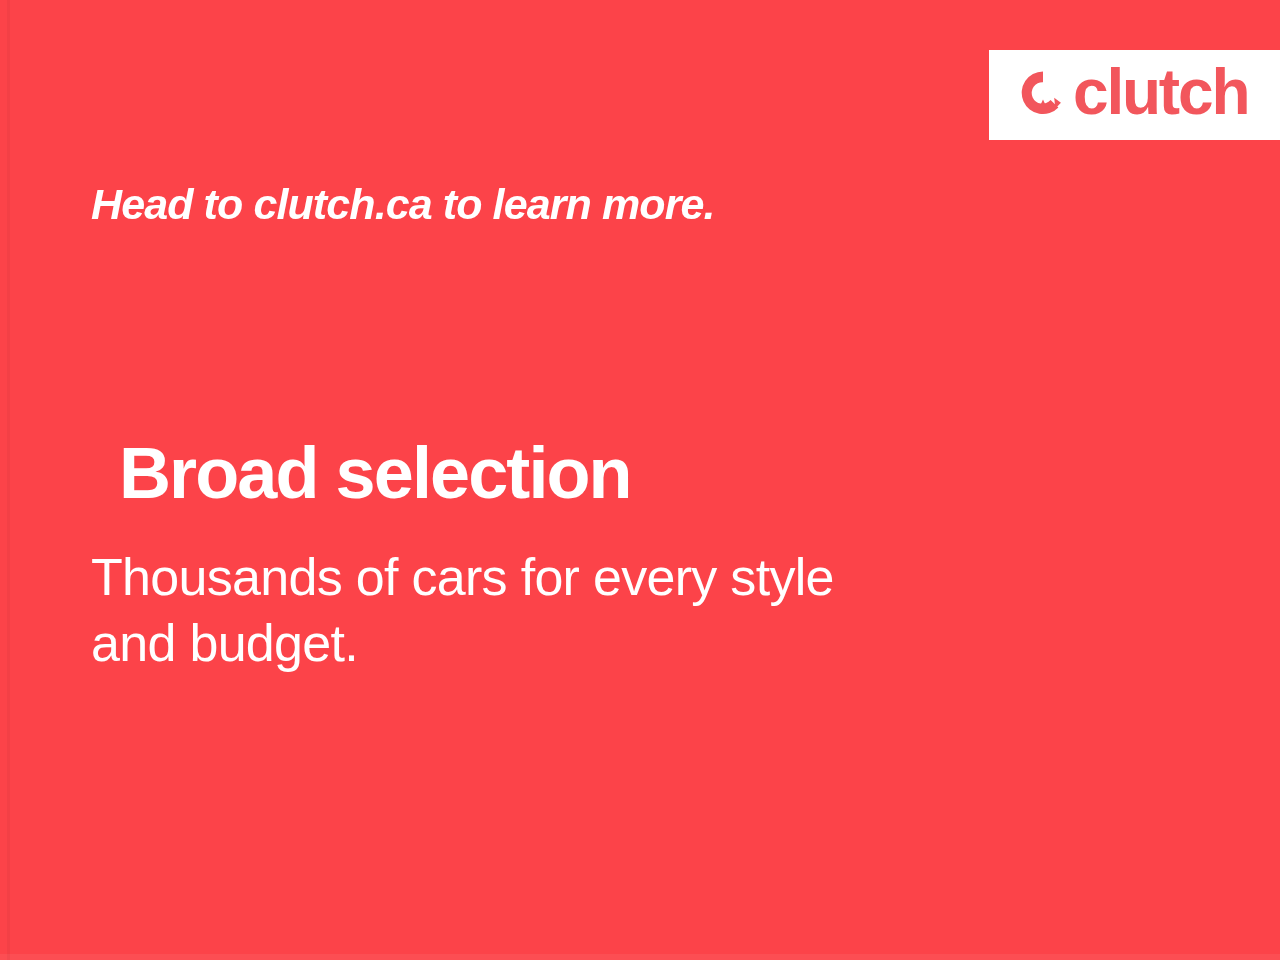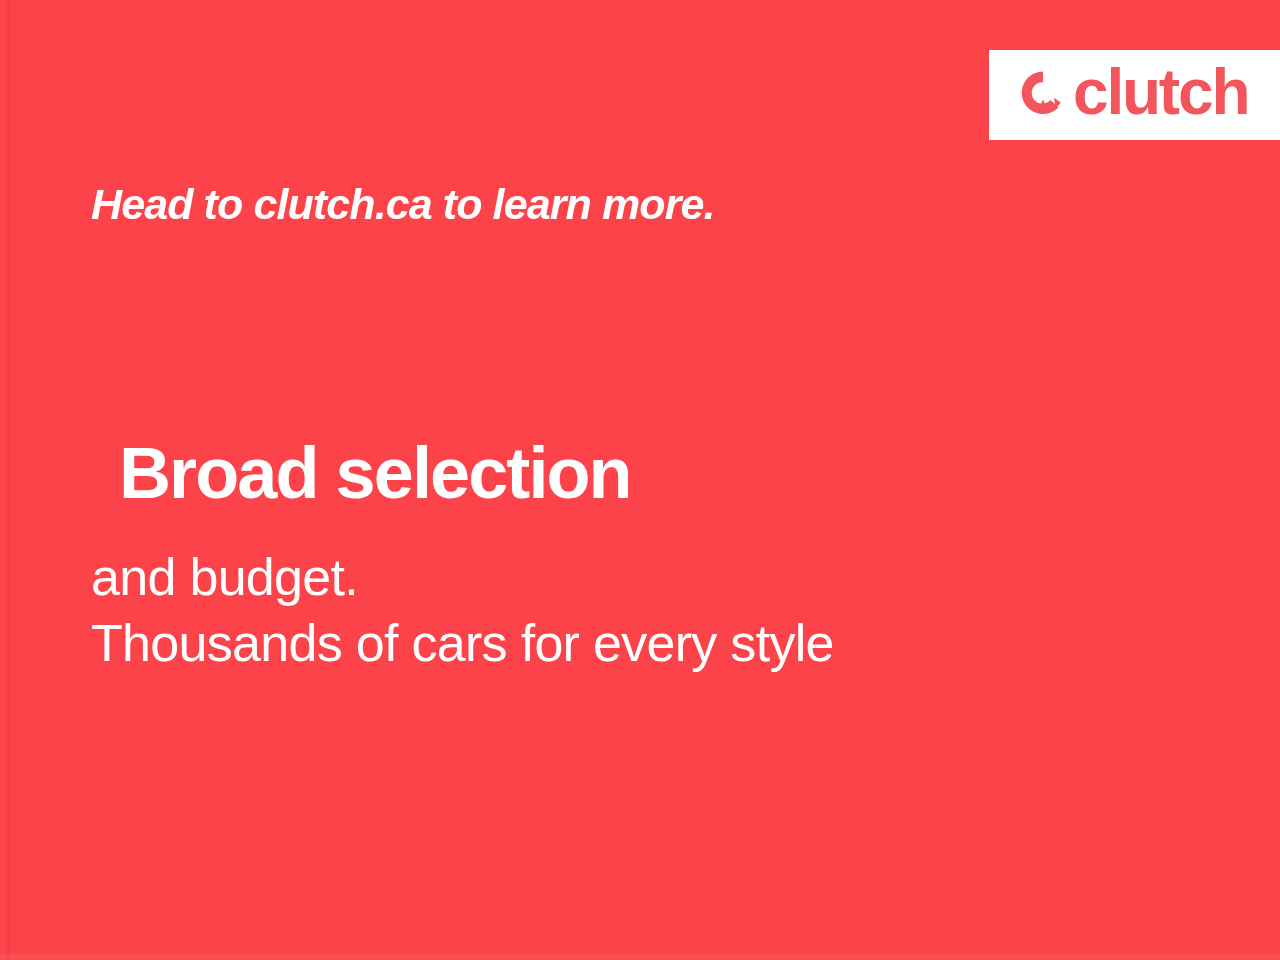--- a/index.html
+++ b/index.html
@@ -146,17 +146,17 @@
       </svg>
       <span class="logo-word">clutch</span>
     </div>
   </div>
 
   <div class="kicker">Head to clutch.ca to learn more.</div>
 
   <div class="headline">Broad selection</div>
 
   <div class="subhead">
+    <span class="line">Thousands of cars for every style</span>
     <span class="line">and budget.</span>
-    <span class="line">Thousands of cars for every style</span>
   </div>
 
 </div>
 
 </body></html>

